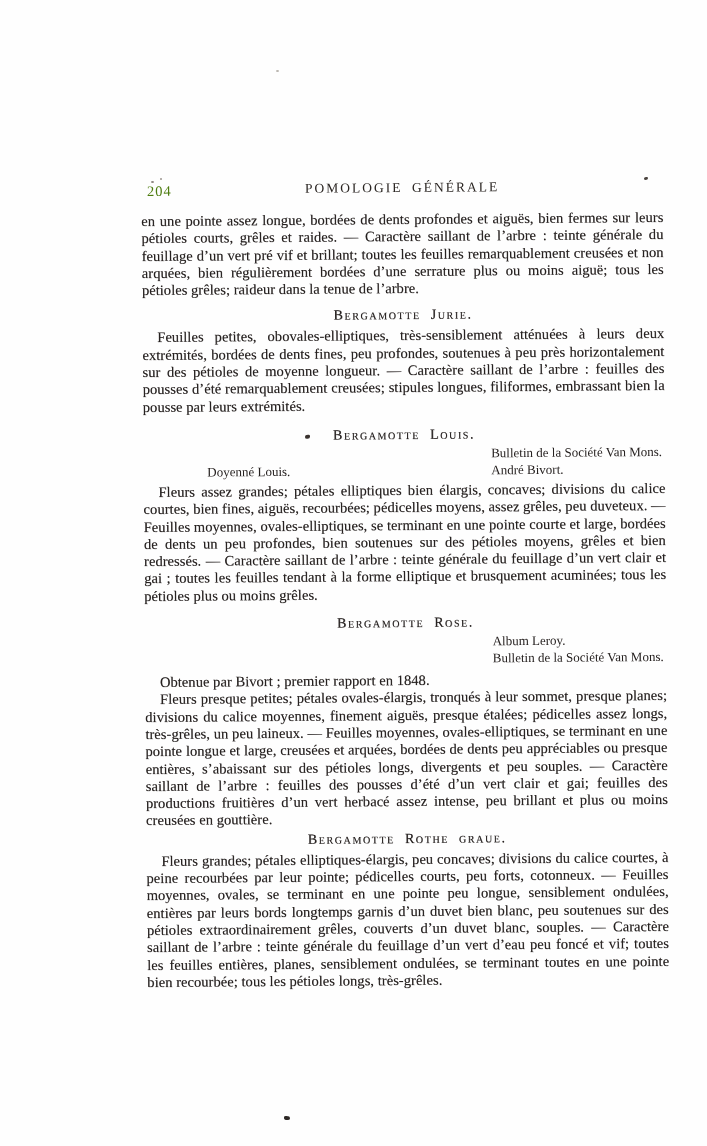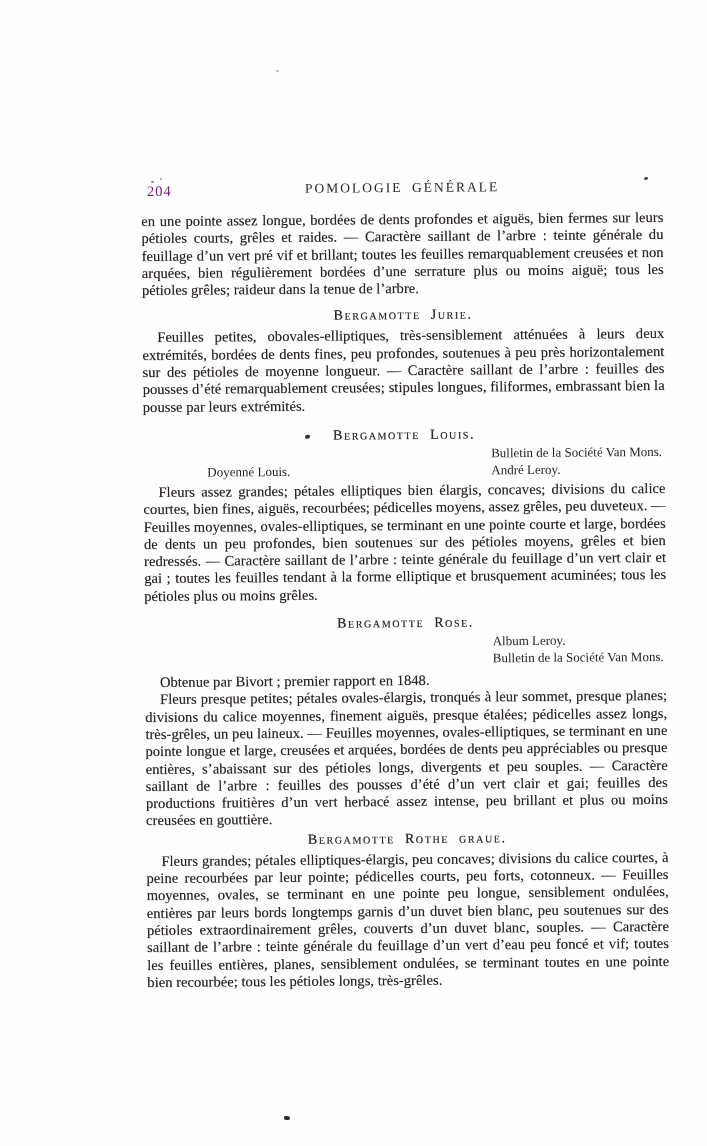--- a/index.html
+++ b/index.html
@@ -10,21 +10,21 @@
     font-family:"Liberation Serif","DejaVu Serif",serif;
   }
   .content {
     position:absolute; left:141px; top:180px; width:522px;
     transform:rotate(-0.45deg);
     transform-origin:50% 0;
   }
   .header-row { position:relative; height:18px; margin-bottom:13px; }
   .page-number {
     position:absolute; left:6px; top:1px;
-    font-size:14.5px; letter-spacing:1px; color:#701a75;
+    font-size:14.5px; letter-spacing:1px; color:#4d7c0f;
   }
   .running-title {
     text-align:center; font-size:13.5px; letter-spacing:2px; word-spacing:4px;
     color:#2a2522;
   }
   p.body {
     margin:0; font-size:14.5px; line-height:17.3px;
     text-align:justify; text-indent:15px;
     text-shadow:0.25px 0.25px 0 rgba(38,33,32,0.45);
     letter-spacing:0.05px;
@@ -80,21 +80,21 @@
     <div class="heading h-jurie">Bergamotte Jurie.</div>
     <p class="body">Feuilles petites, obovales-elliptiques, très-sensiblement atténuées à leurs deux extrémités, bordées de dents fines, peu profondes, soutenues à peu près horizontalement sur des pétioles de moyenne longueur. — Caractère saillant de l’arbre : feuilles des pousses d’été remarquablement creusées; stipules longues, filiformes, embrassant bien la pousse par leurs extrémités.</p>
 
     <div class="heading h-louis">
       <span class="ink-mark mark-louis"></span>
       <span>Bergamotte Louis.</span>
     </div>
     <div class="credits credits-louis">
       <span class="cred-line-1">Bulletin de la Société Van Mons.</span>
       <span class="synonym">Doyenné Louis.</span>
-      <span class="cred-line-2">André Leroy.</span>
+      <span class="cred-line-2">André Bivort.</span>
     </div>
     <p class="body">Fleurs assez grandes; pétales elliptiques bien élargis, concaves; divisions du calice courtes, bien fines, aiguës, recourbées; pédicelles moyens, assez grêles, peu duveteux. — Feuilles moyennes, ovales-elliptiques, se terminant en une pointe courte et large, bordées de dents un peu profondes, bien soutenues sur des pétioles moyens, grêles et bien redressés. — Caractère saillant de l’arbre : teinte générale du feuillage d’un vert clair et gai ; toutes les feuilles tendant à la forme elliptique et brusquement acuminées; tous les pétioles plus ou moins grêles.</p>
 
     <div class="heading h-rose">Bergamotte Rose.</div>
     <div class="credits credits-rose">
       <span class="cred-line-1">Album Leroy.</span>
       <span class="cred-line-2">Bulletin de la Société Van Mons.</span>
     </div>
     <p class="body">Obtenue par Bivort ; premier rapport en 1848.</p>
     <p class="body">Fleurs presque petites; pétales ovales-élargis, tronqués à leur sommet, presque planes; divisions du calice moyennes, finement aiguës, presque étalées; pédicelles assez longs, très-grêles, un peu laineux. — Feuilles moyennes, ovales-elliptiques, se terminant en une pointe longue et large, creusées et arquées, bordées de dents peu appréciables ou presque entières, s’abaissant sur des pétioles longs, divergents et peu souples. — Caractère saillant de l’arbre : feuilles des pousses d’été d’un vert clair et gai; feuilles des productions fruitières d’un vert herbacé assez intense, peu brillant et plus ou moins creusées en gouttière.</p>

